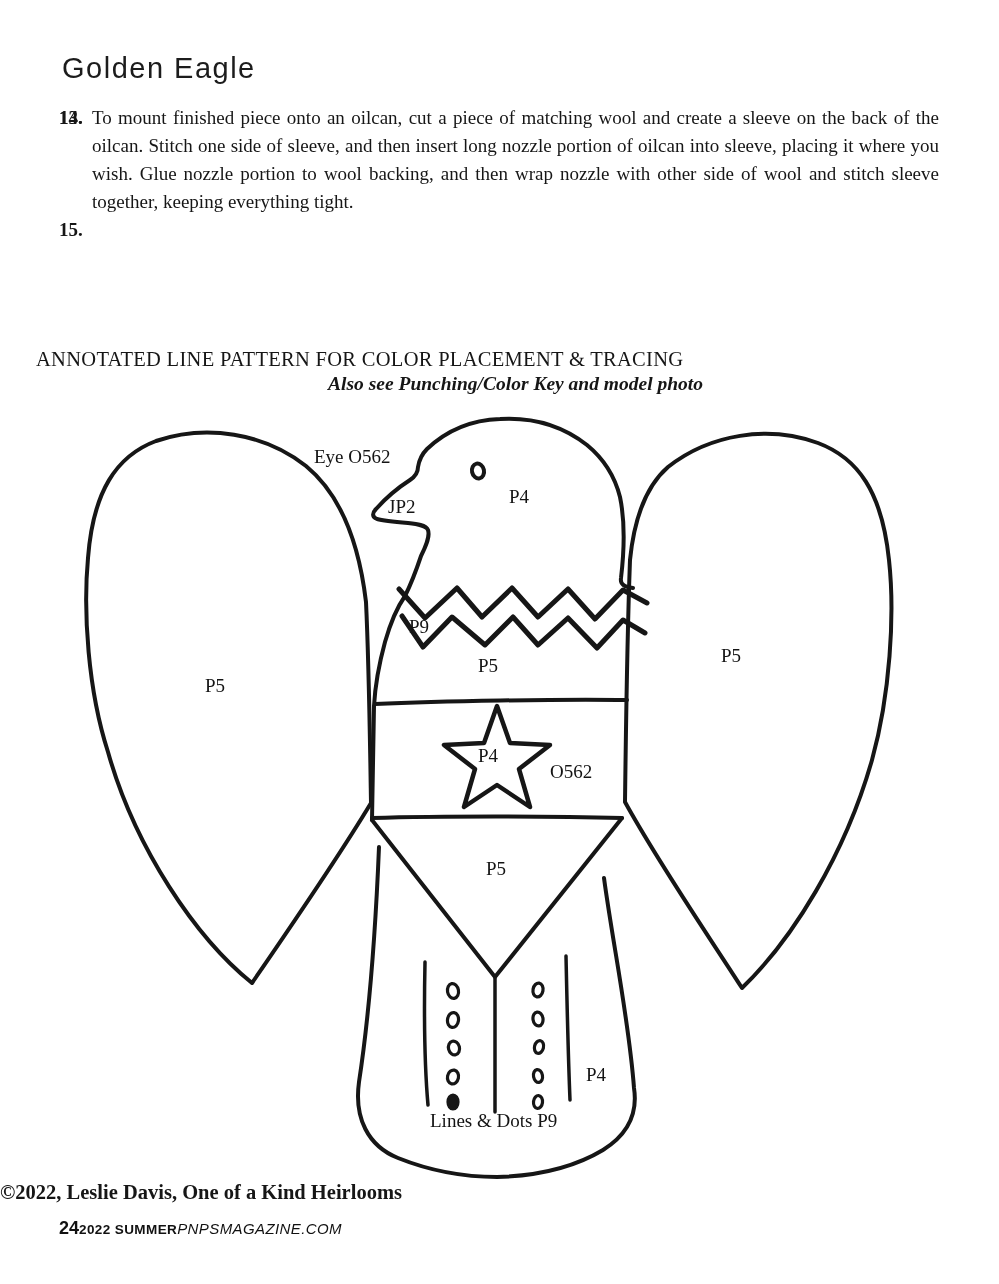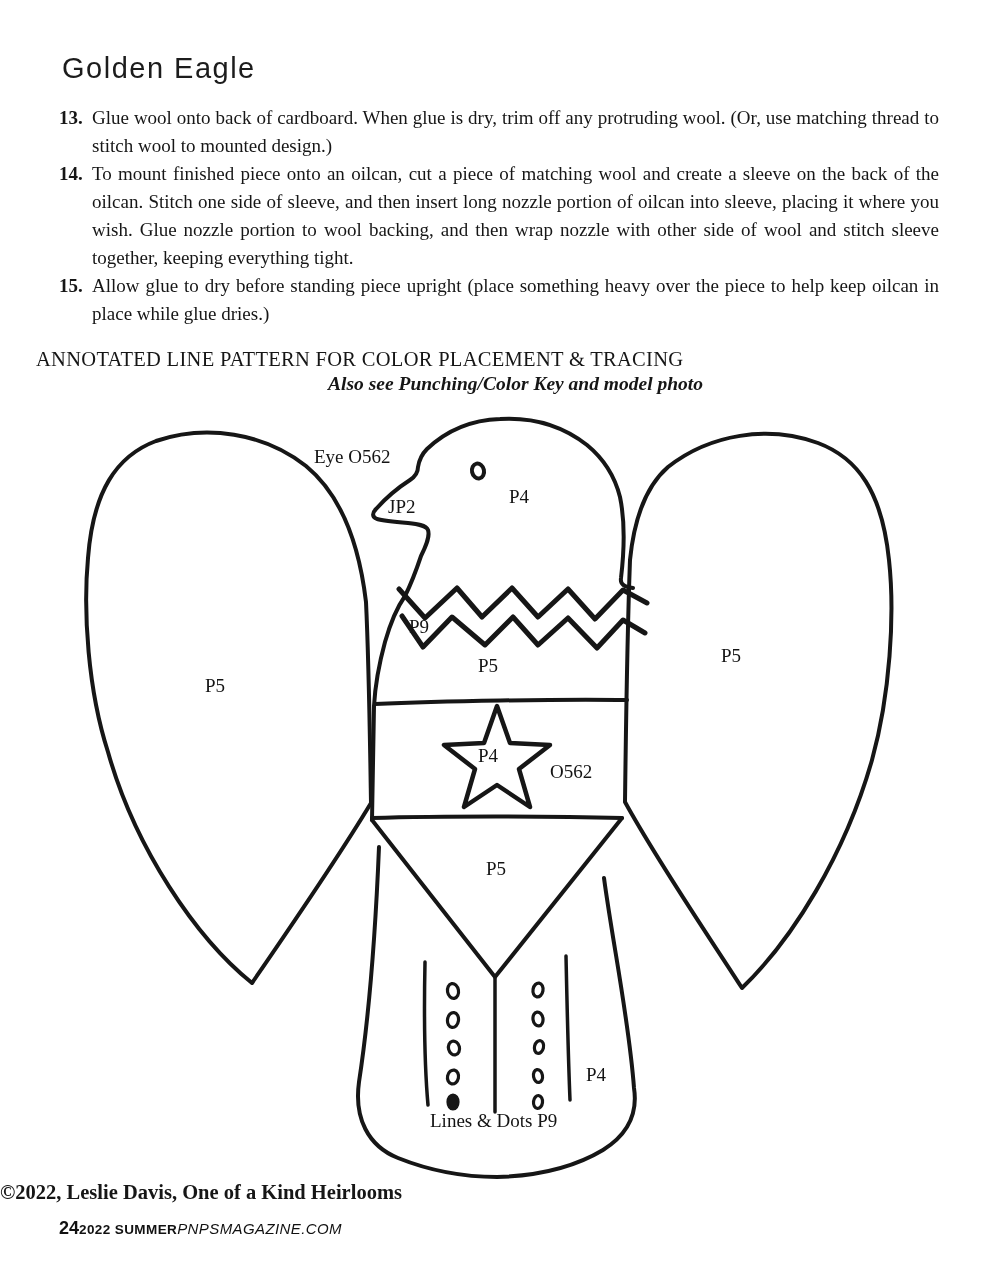--- a/index.html
+++ b/index.html
@@ -53,29 +53,27 @@
 </head>
 <body>
 
 <div class="page">
 
   <div class="title">Golden Eagle</div>
 
   <div class="instructions">
     <div class="instr-item">
       <span class="instr-num">13.</span>
-      <span>Glue wool onto back of cardboard. When glue is dry, trim off any protruding wool. (Or, use matching thread to stitch wool to mounted design.)</span>
     </div>
     <div class="instr-item">
       <span class="instr-num">14.</span>
       <span>To mount finished piece onto an oilcan, cut a piece of matching wool and create a sleeve on the back of the oilcan. Stitch one side of sleeve, and then insert long nozzle portion of oilcan into sleeve, placing it where you wish. Glue nozzle portion to wool backing, and then wrap nozzle with other side of wool and stitch sleeve together, keeping everything tight.</span>
     </div>
     <div class="instr-item">
       <span class="instr-num">15.</span>
-      <span>Allow glue to dry before standing piece upright (place something heavy over the piece to help keep oilcan in place while glue dries.)</span>
     </div>
   </div>
 
   <div class="pattern-heading">ANNOTATED LINE PATTERN FOR COLOR PLACEMENT &amp; TRACING</div>
   <div class="pattern-subheading">Also see Punching/Color Key and model photo</div>
 
   <div class="diagram">
     <svg width="999" height="1284" viewBox="0 0 999 1284">
       <g fill="none" stroke="#161616" stroke-width="4" stroke-linecap="round" stroke-linejoin="round">
         <path d="M 252,983 C 196,938 135,848 108,752 C 88,690 83,612 88,558 C 93,492 116,456 156,441 C 206,424 264,433 306,466 C 340,494 359,543 366,602 C 369,665 370,740 371,803 C 338,858 294,922 252,983 Z"></path>

